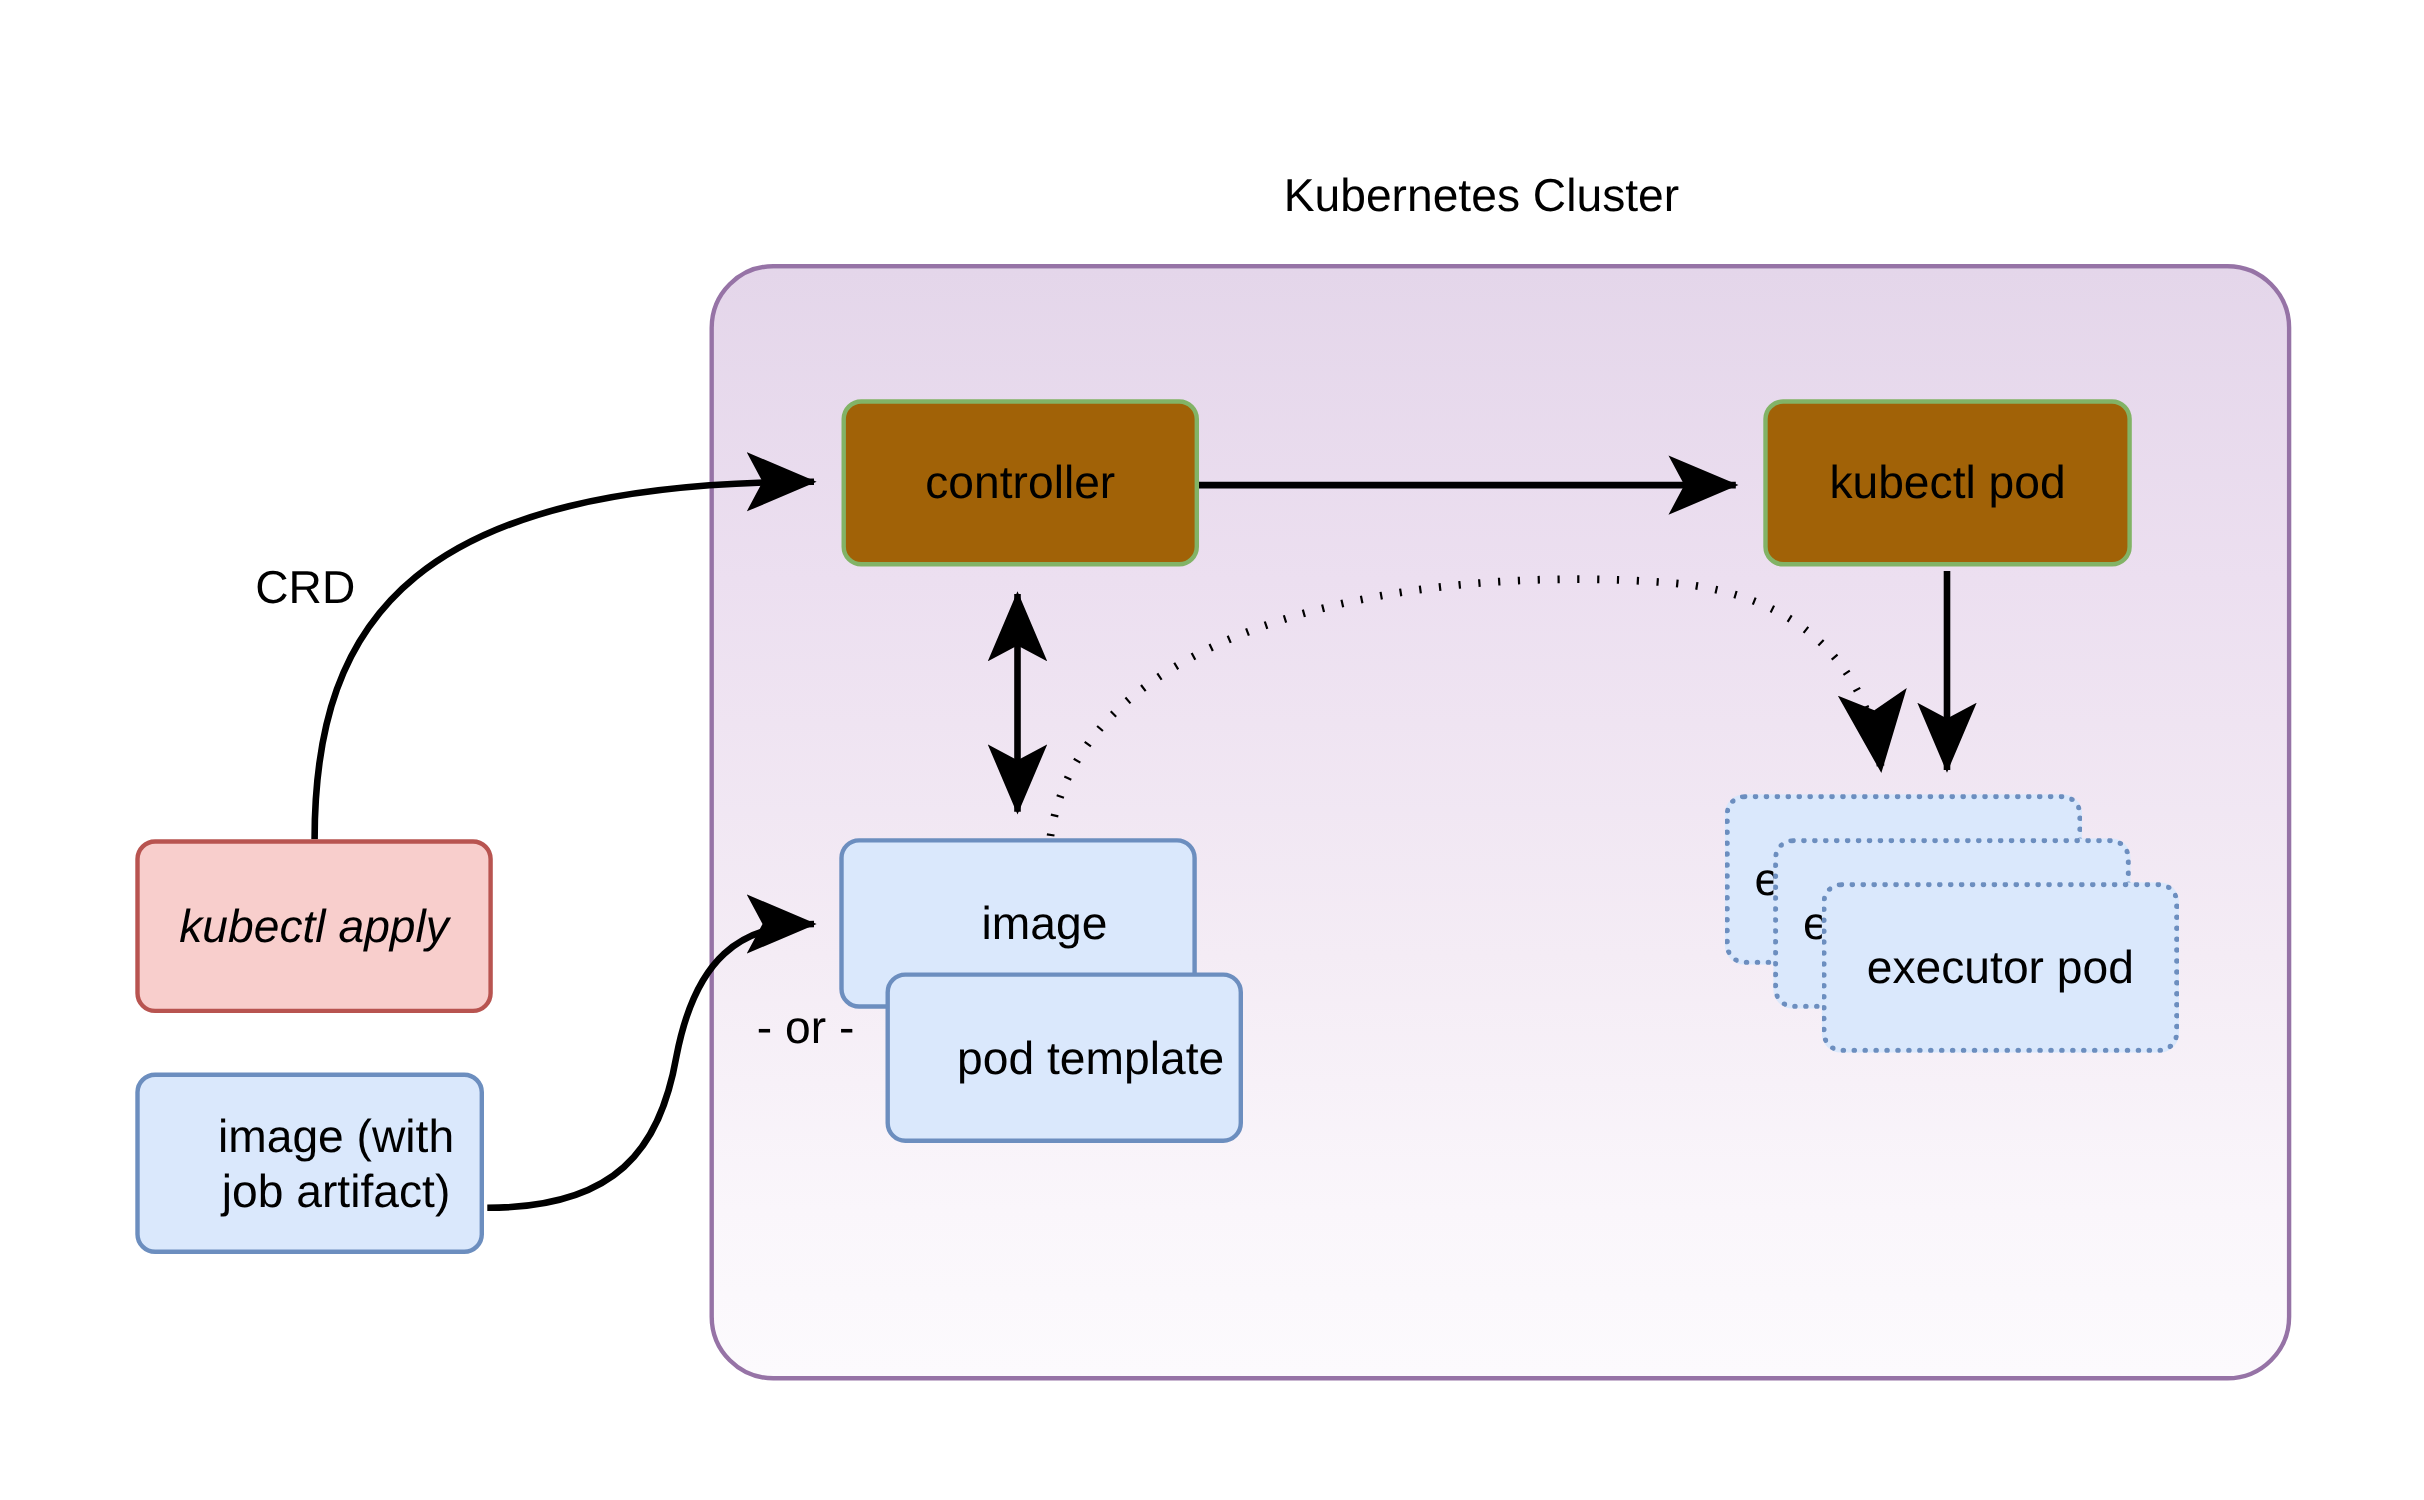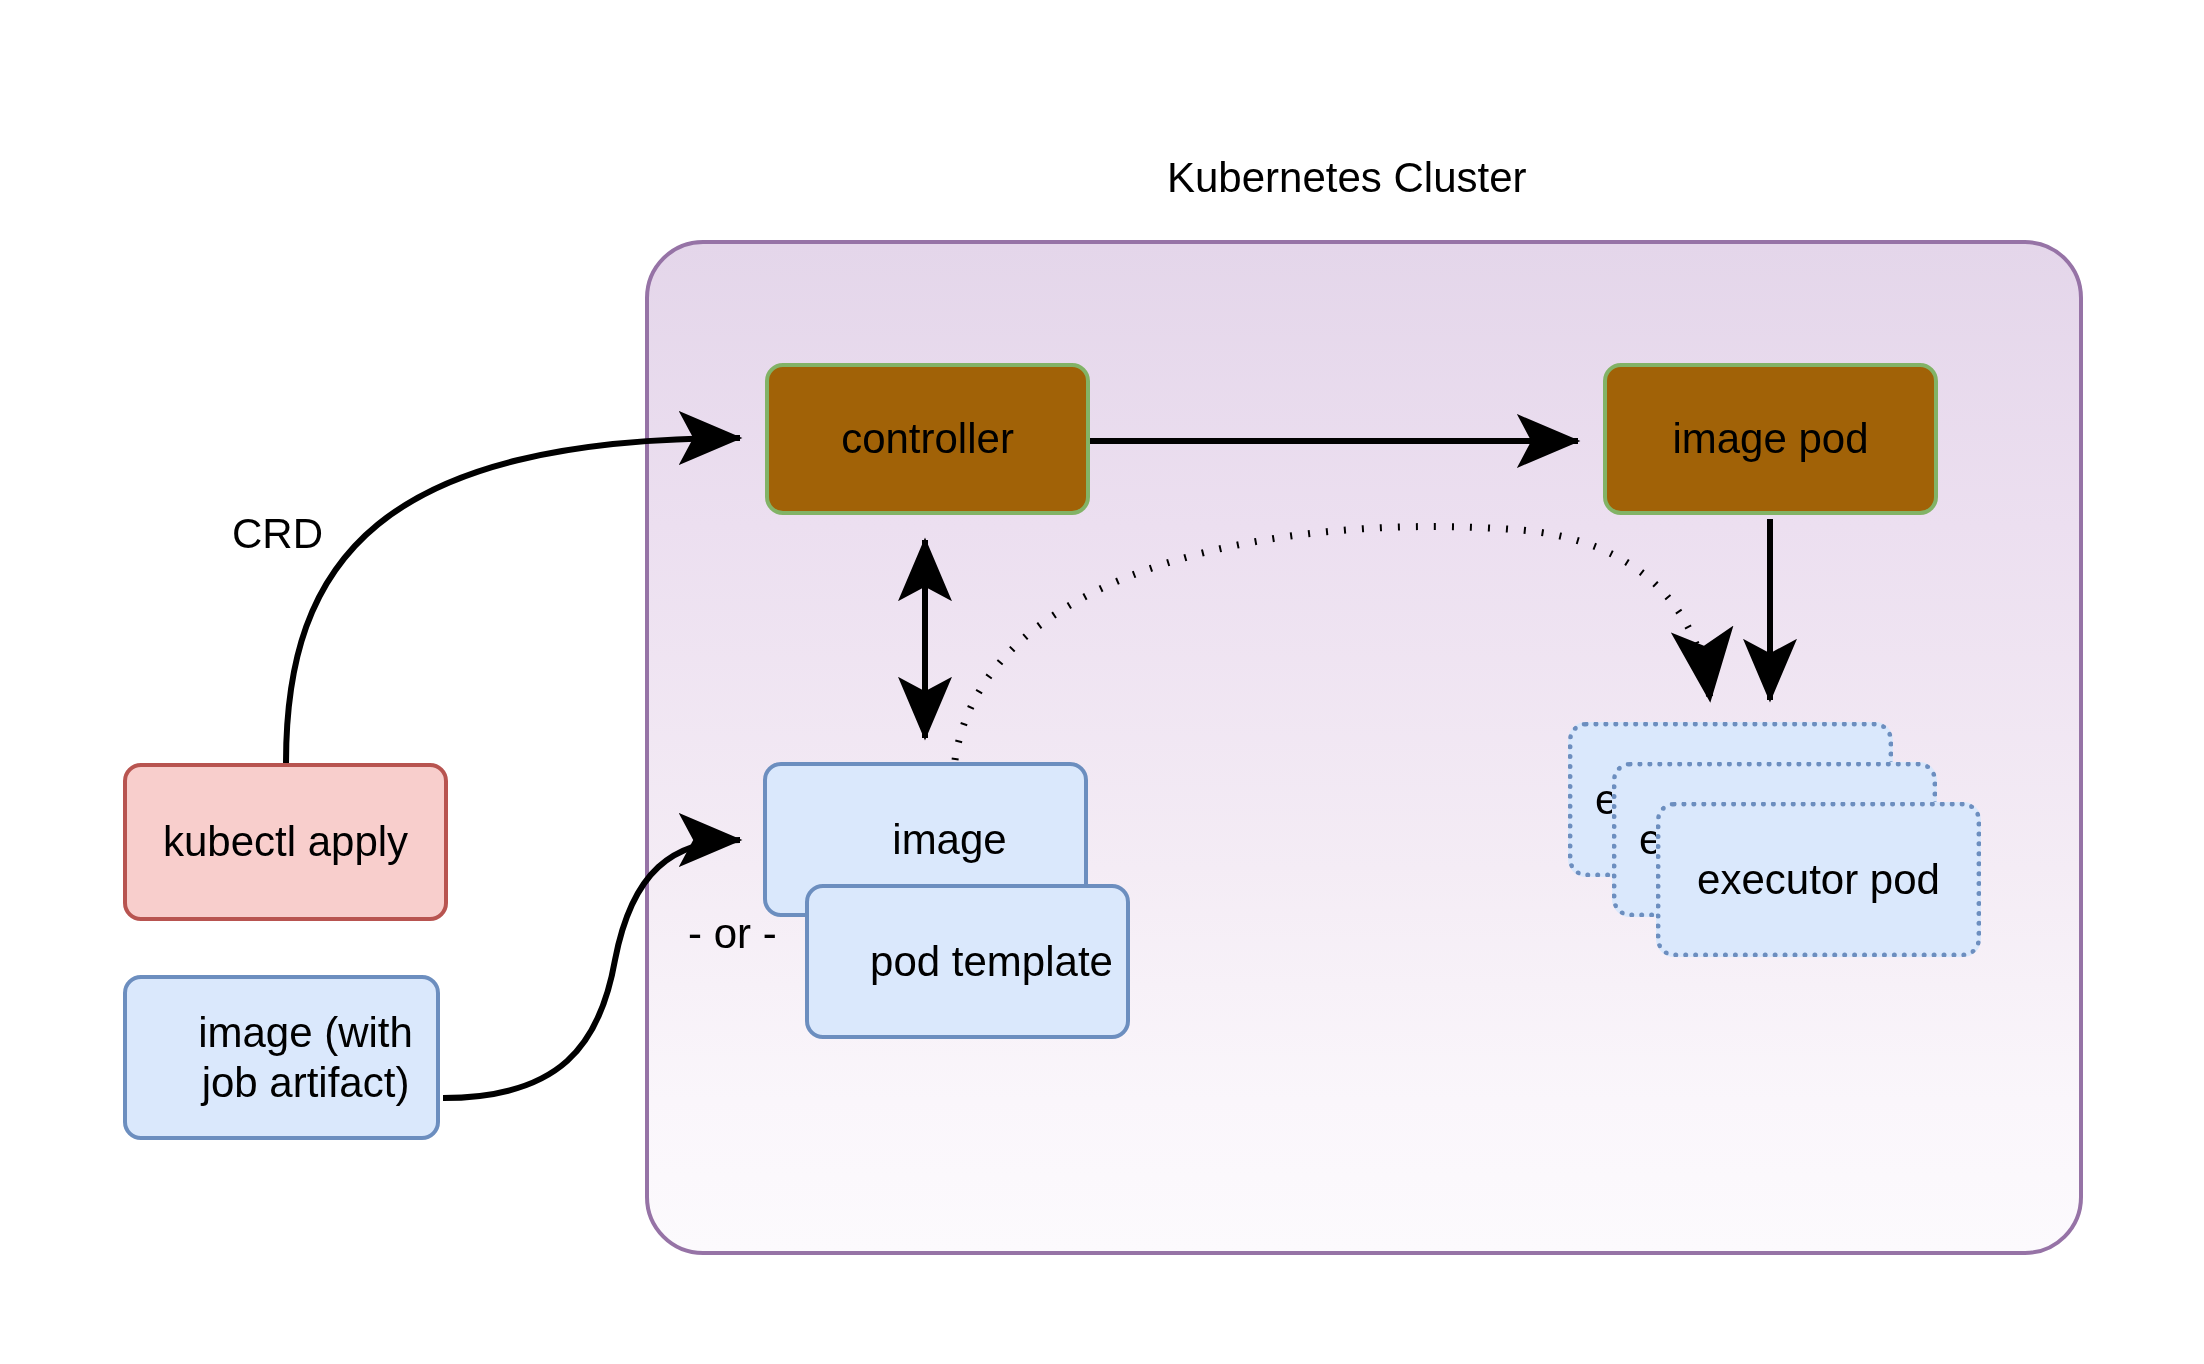--- a/index.html
+++ b/index.html
@@ -52,20 +52,21 @@
     background: #a16207;
     border: 4px solid #82b366;
     border-radius: 18px;
     font-size: 42px;
   }
   .red-node {
     background: #f8cecc;
     border: 4px solid #b85450;
     border-radius: 18px;
     font-size: 42px;
+    font-style: italic;
   }
   .blue-node {
     background: #dae8fc;
     border: 4px solid #6c8ebf;
     border-radius: 18px;
     font-size: 42px;
     padding-left: 48px;
   }
   .blue-dotted-node {
     background: #dae8fc;
@@ -144,21 +145,21 @@
   <div class="plain-label" style="left:688px; top:886px;margin-top:24px;">- or -</div>
 
   <div class="node blue-dotted-node" style="left:1568px; top:722px; width:325px; height:155px; z-index:3;">executor pod</div>
 
   <div class="node blue-dotted-node" style="left:1612px; top:762px; width:325px; height:155px; z-index:4;">executor pod</div>
 
   <div class="node blue-dotted-node front" style="left:1656px; top:802px; width:325px; height:155px; z-index:5;">executor pod</div>
 
   <div class="node green-node" style="left:765px; top:363px; width:325px; height:152px; z-index:6;">controller</div>
 
-  <div class="node green-node" style="left:1603px; top:363px; width:335px; height:152px; z-index:6;">image pod</div>
+  <div class="node green-node" style="left:1603px; top:363px; width:335px; height:152px; z-index:6;">kubectl pod</div>
 
   <div class="node red-node" style="left:123px; top:763px; width:325px; height:158px; z-index:6;">kubectl apply</div>
 
   <div class="node blue-node multiline" style="left:123px; top:975px; width:317px; height:165px; z-index:6;">image (with
 job artifact)</div>
 
   <div class="node blue-node" style="left:763px; top:762px; width:325px; height:155px; z-index:6;">image</div>
 
   <div class="node blue-node" style="left:805px; top:884px; width:325px; height:155px; z-index:7;">pod template</div>
 

